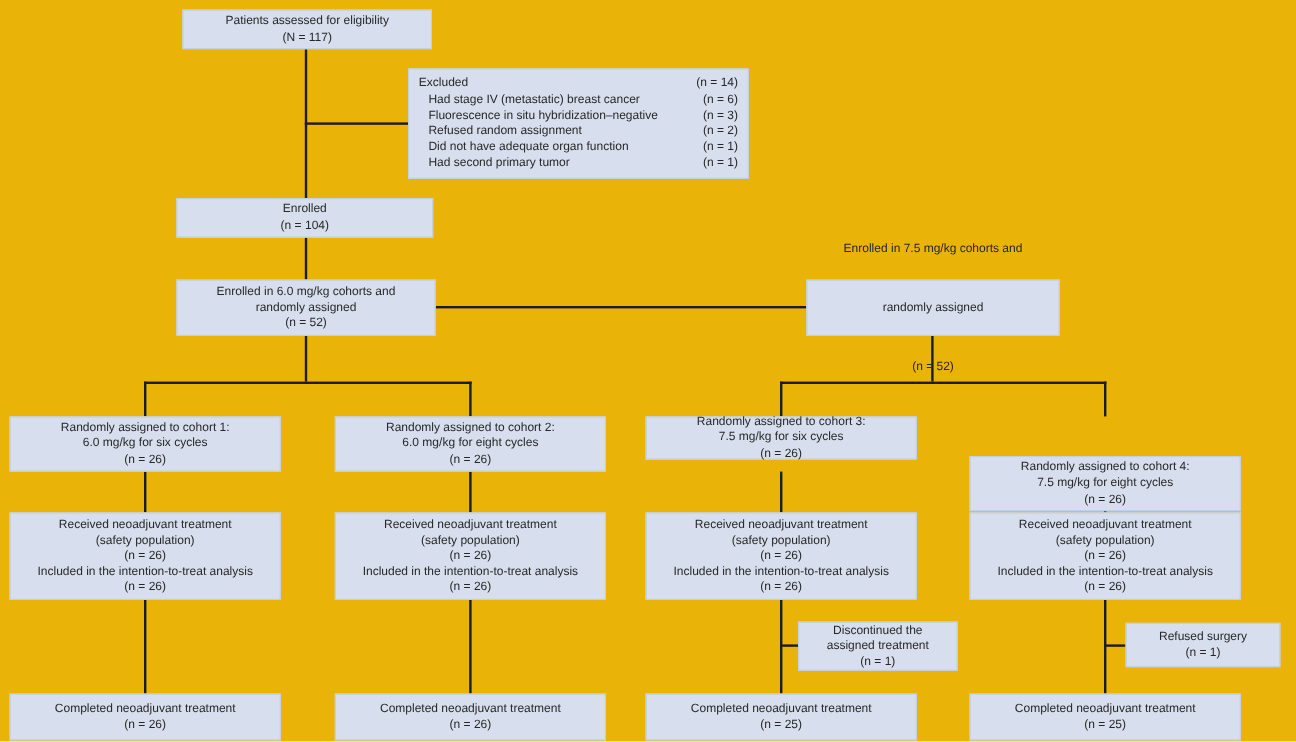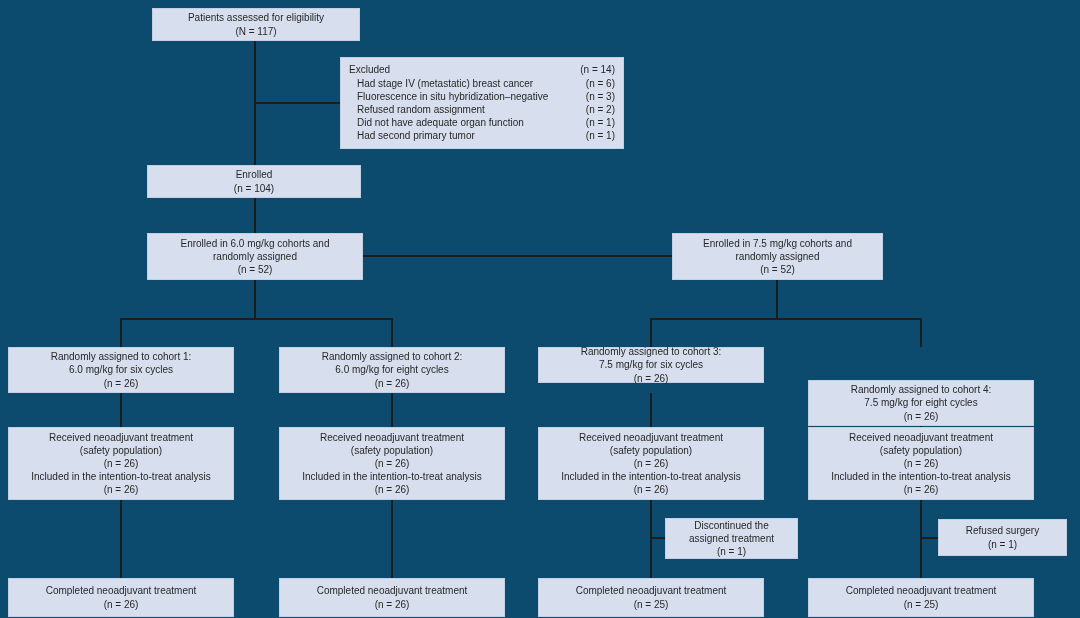--- a/index.html
+++ b/index.html
@@ -5,21 +5,21 @@
   * { margin: 0; padding: 0; box-sizing: border-box; }
   html, body { background: #ffffff; }
   body {
     font-family: "Liberation Sans", sans-serif;
     color: var(--text, #272727);
   }
   .canvas {
     position: relative;
     width: 1080px;
     height: 618px;
-    background: #0c4a6e;
+    background: #eab308;
     overflow: hidden;
   }
   .box {
     position: absolute;
     background: var(--box-fill, #d7dfee);
     border: 1px solid var(--box-border, #c3cfe2);
     font-size: 10px;
     line-height: 1.32;
     color: var(--text, #272727);
     display: flex;
@@ -107,21 +107,21 @@
   <div class="box" style="left:147px; top:165px; width:214px; height:33px;">
       <div>Enrolled</div>
       <div>(n = 104)</div>
     </div>
 
   <div class="box" style="left:147px; top:233px; width:216px; height:47px;">
       <div>Enrolled in 6.0 mg/kg cohorts and</div>
       <div>randomly assigned</div>
       <div>(n = 52)</div>
     </div>
-  <div class="box" style="left:672px; top:233px; width:211px; height:47px;">
+  <div class="box" style="left:672px; top:233px; width:211px; height:47px;gap:36px;">
       <div>Enrolled in 7.5 mg/kg cohorts and</div>
       <div>randomly assigned</div>
       <div>(n = 52)</div>
     </div>
 
   <div class="box" style="left:8px; top:347px; width:226px; height:46px;">
       <div>Randomly assigned to cohort 1:</div>
       <div>6.0 mg/kg for six cycles</div>
       <div>(n = 26)</div>
     </div>

